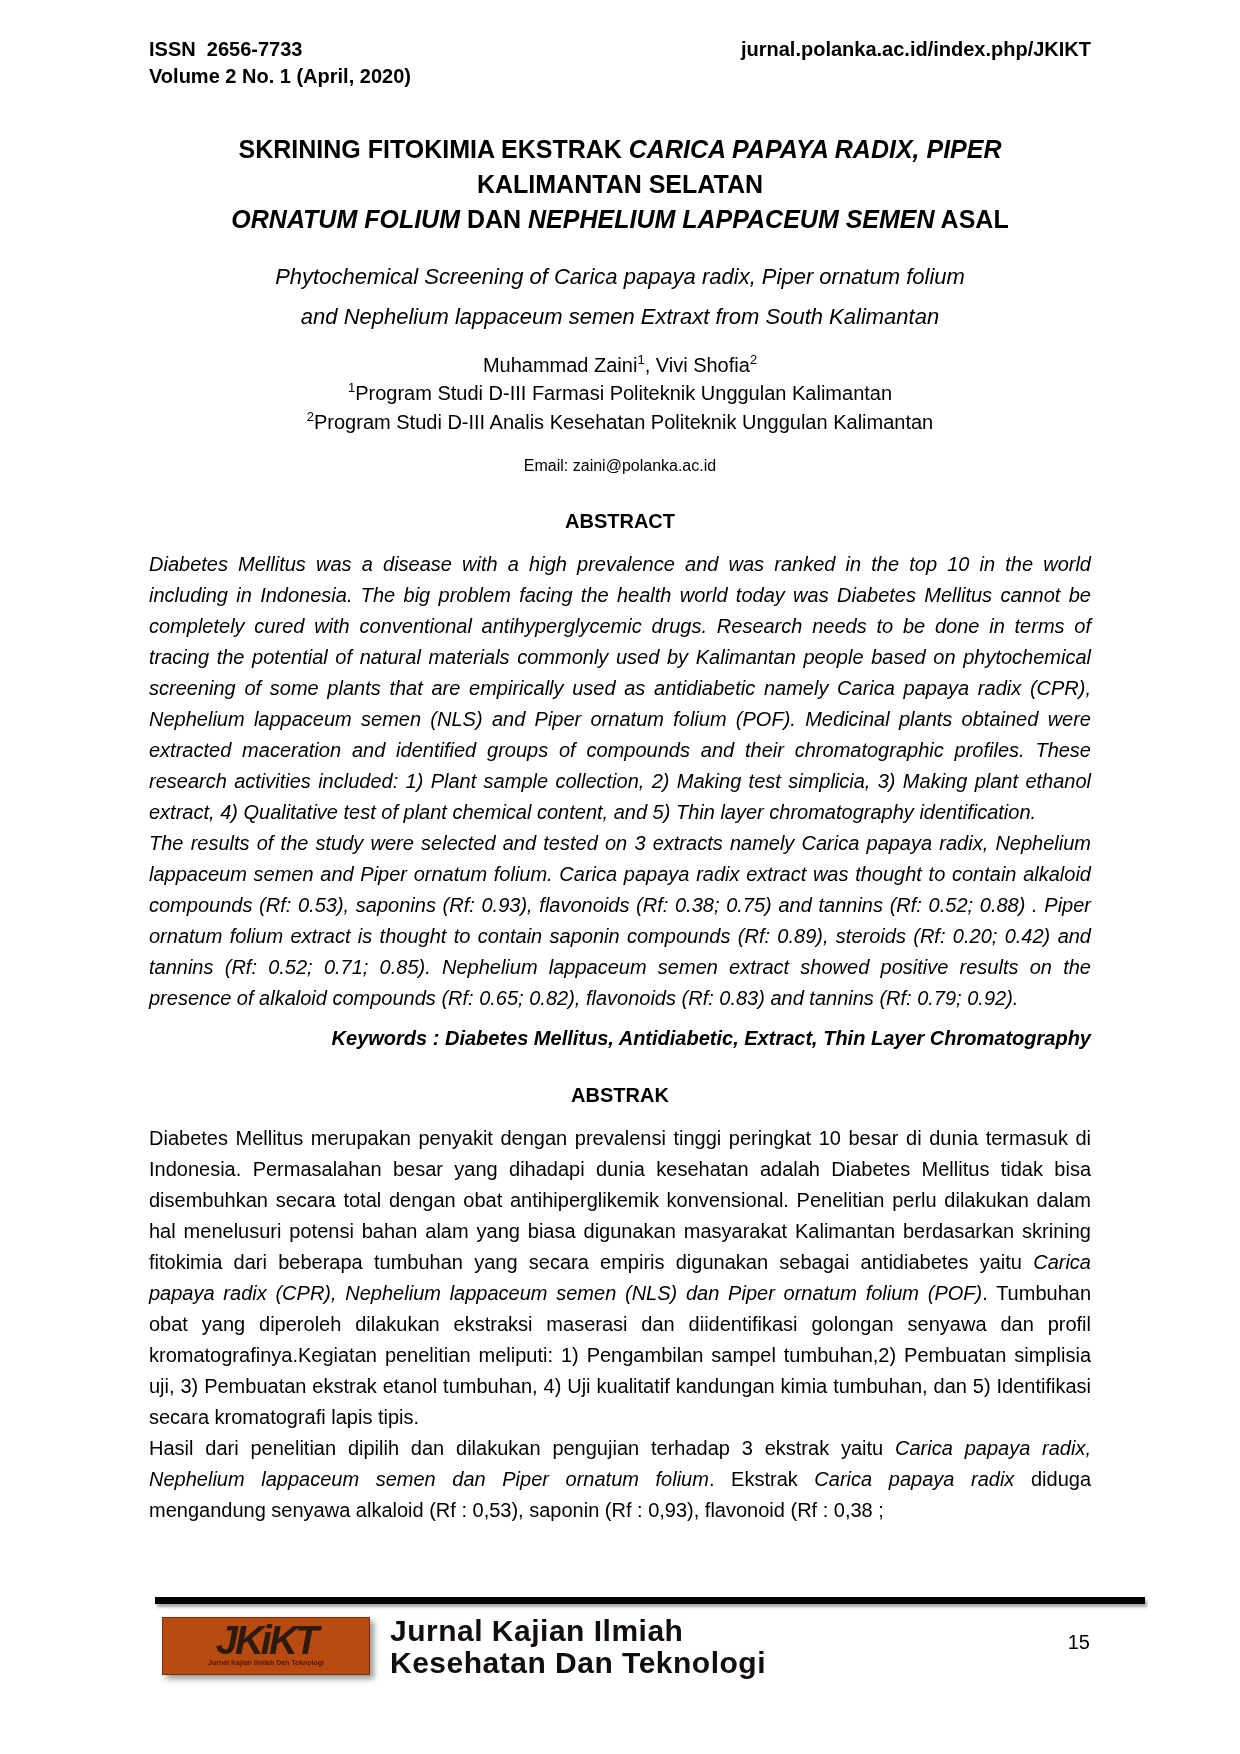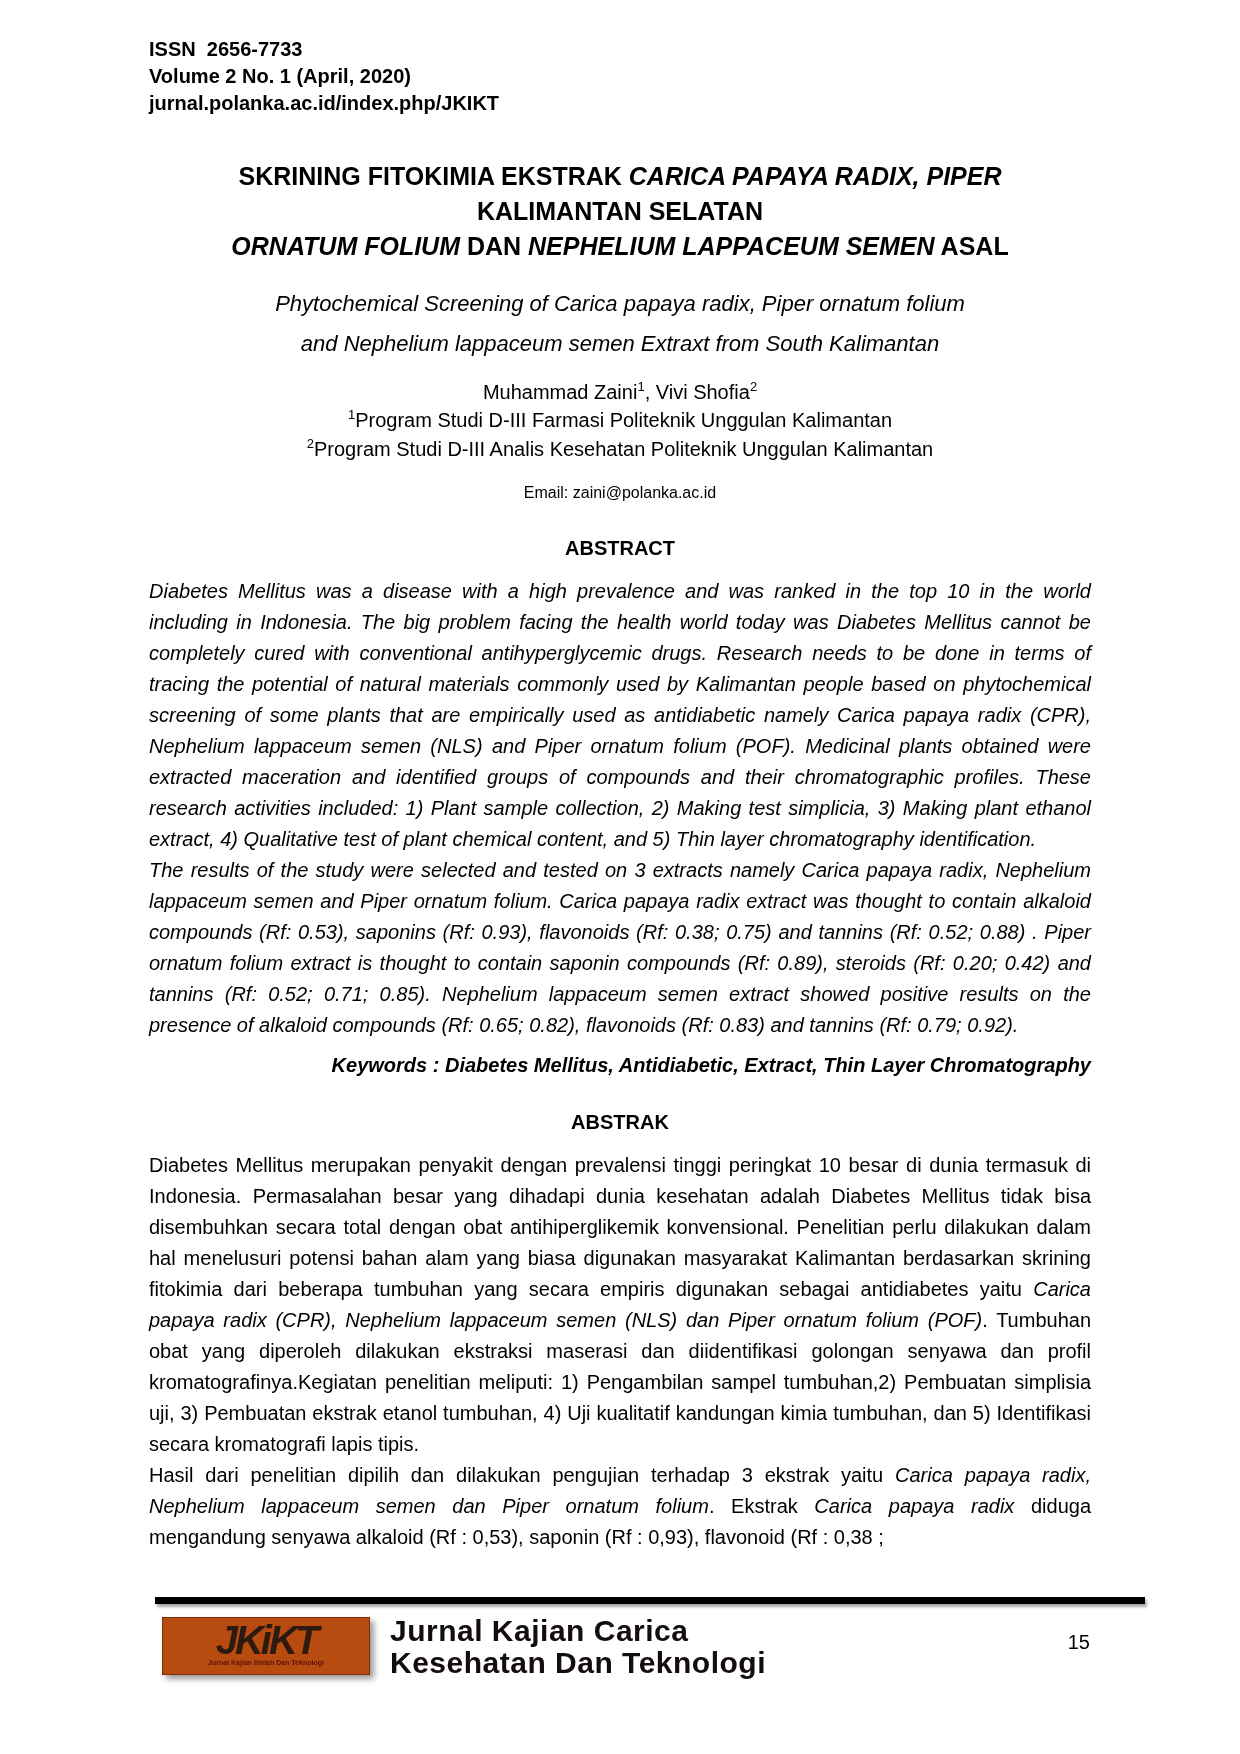--- a/index.html
+++ b/index.html
@@ -16,21 +16,20 @@
     padding: 36px 149px 0 149px;
   }
   
   .hdr {
     display: flex;
     justify-content: space-between;
     align-items: flex-start;
     font-weight: bold;
     font-size: 20px;
     line-height: 27px;
-    flex-direction: column;
   }
   
   .title {
     margin-top: 42px;
     text-align: center;
     font-weight: bold;
     font-size: 25px;
     line-height: 35px;
   }
   .tline { display: block; }
@@ -185,18 +184,18 @@
   </div>
 
   <div class="footer-rule"></div>
 
   <div class="logo-box">
     <div class="logo-acronym">JKiKT</div>
     <div class="logo-tagline">Jurnal Kajian Ilmiah Dan Teknologi</div>
   </div>
 
   <div class="jname">
-    <div>Jurnal Kajian Carica</div>
+    <div>Jurnal Kajian Ilmiah</div>
     <div>Kesehatan Dan Teknologi</div>
   </div>
 
   <div class="pnum">15</div>
 </div>
 
 </body></html>

